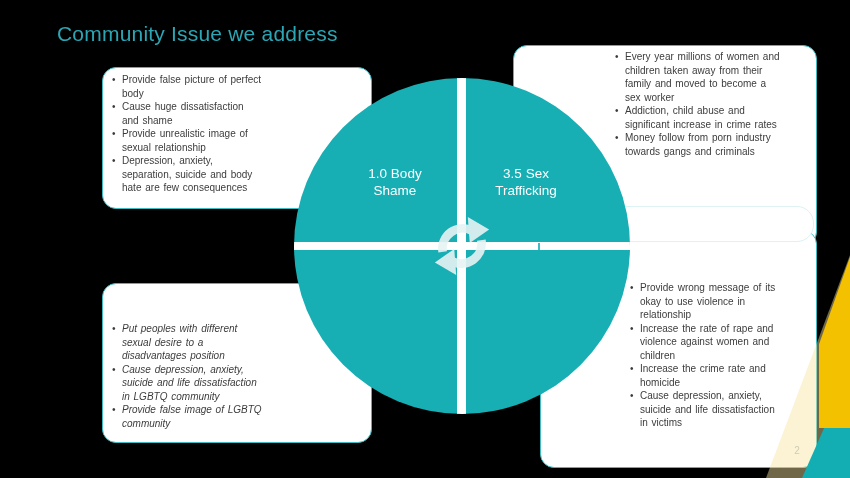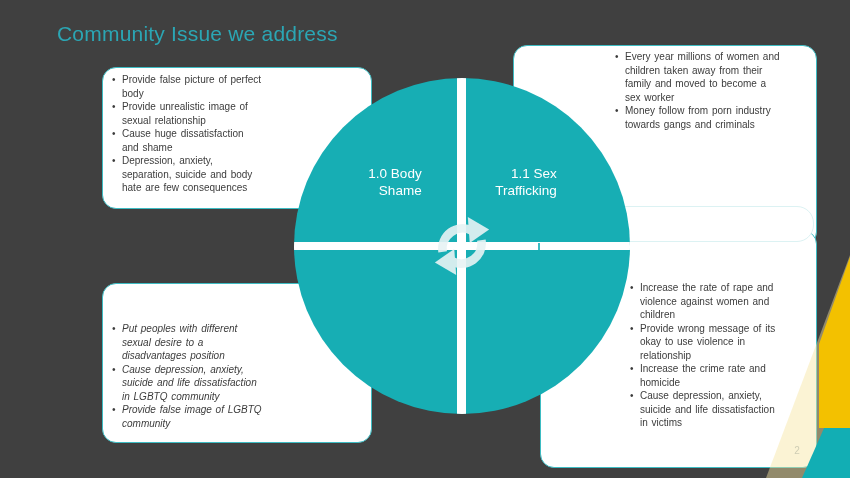--- a/index.html
+++ b/index.html
@@ -1,17 +1,17 @@
 <!DOCTYPE html>
 <html><head>
 <meta charset="utf-8">
 <style>
   html,body{margin:0;padding:0;background:#fff;}
   .slide{
-    position:relative;width:850px;height:478px;overflow:hidden;background:#404040;
+    position:relative;width:850px;height:478px;overflow:hidden;background:#000000;
     font-family:"Liberation Sans",sans-serif;
   }
   
   .title{
     position:absolute;left:57px;top:22px;margin:0;
     font-size:21px;font-weight:400;color:#2BA6B4;letter-spacing:.2px;
   }
   
   .box{
     position:absolute;background:#ffffff;border:1.5px solid #3DBCC3;border-radius:14px;
@@ -59,21 +59,21 @@
   
   .circle{
     position:absolute;left:294px;top:78px;width:336px;height:336px;border-radius:50%;
     background:#17AEB4;overflow:hidden;z-index:5;
   }
   .gap{position:absolute;background:#ffffff;}
   .gap-v{left:163px;top:0;width:9px;height:336px;}
   .gap-h{left:0;top:164px;width:336px;height:8px;}
   .qlabel{
     position:absolute;transform:translate(-50%,-50%);
-    color:#ffffff;font-size:13.5px;line-height:16.5px;text-align:right;white-space:pre-line;
+    color:#ffffff;font-size:13.5px;line-height:16.5px;text-align:center;white-space:pre-line;
   }
   .q1{left:101px;top:104px;}
   .q2{left:232px;top:104px;}
   .q3{left:228px;top:231px;}
   .q4{left:101px;top:233px;}
   .cycle-icon{
     position:absolute;left:168px;top:168px;transform:translate(-50%,-50%);
   }
   
   .tick{
@@ -84,62 +84,64 @@
 <body>
 
 <div class="slide">
 
   <h1 class="title">Community Issue we address</h1>
 
   <div class="box box-tl">
     <ul class="bullets ul-tl">
       <li>Provide false picture of perfect
 body</li>
+      <li>Cause huge dissatisfaction
+and shame</li>
       <li>Provide unrealistic image of
 sexual relationship</li>
-      <li>Cause huge dissatisfaction
-and shame</li>
       <li>Depression, anxiety,
 separation, suicide and body
 hate are few consequences</li>
     </ul>
   </div>
 
   <div class="box box-tr">
     <ul class="bullets ul-tr">
       <li>Every year millions of women and
 children taken away from their
 family and moved to become a
 sex worker</li>
+      <li>Addiction, child abuse and
+significant increase in crime rates</li>
       <li>Money follow from porn industry
 towards gangs and criminals</li>
     </ul>
   </div>
 
   <div class="box box-bl">
     <ul class="bullets ul-bl">
       <li>Put peoples with different
 sexual desire to a
 disadvantages position</li>
       <li>Cause depression, anxiety,
 suicide and life dissatisfaction
 in LGBTQ community</li>
       <li>Provide false image of LGBTQ
 community</li>
     </ul>
   </div>
 
   <div class="box box-br">
     <ul class="bullets ul-br">
+      <li>Provide wrong message of its
+okay to use violence in
+relationship</li>
       <li>Increase the rate of rape and
 violence against women and
 children</li>
-      <li>Provide wrong message of its
-okay to use violence in
-relationship</li>
       <li>Increase the crime rate and
 homicide</li>
       <li>Cause depression, anxiety,
 suicide and life dissatisfaction
 in victims</li>
     </ul>
   </div>
 
   <div class="pill"></div>
 
@@ -148,21 +150,21 @@
   <div class="teal-tri"></div>
 
   <div class="page-num">2</div>
 
   <div class="circle">
     <div class="gap gap-v"></div>
     <div class="gap gap-h"></div>
 
     <div class="qlabel q1">1.0 Body
 Shame</div>
-    <div class="qlabel q2">1.1 Sex
+    <div class="qlabel q2">3.5 Sex
 Trafficking</div>
 
     <svg class="cycle-icon" width="62" height="62" viewBox="0 0 64 64">
       <g opacity="0.9">
         <path d="M12 38 A 21 21 0 0 1 42 16" stroke="#E7F3F4" stroke-width="9" fill="none"></path>
         <polygon fill="#E7F3F4" points="38,2 60,15 40,29"></polygon>
         <g transform="rotate(180 32 32)">
           <path d="M12 38 A 21 21 0 0 1 42 16" stroke="#E7F3F4" stroke-width="9" fill="none"></path>
           <polygon fill="#E7F3F4" points="38,2 60,15 40,29"></polygon>
         </g>

